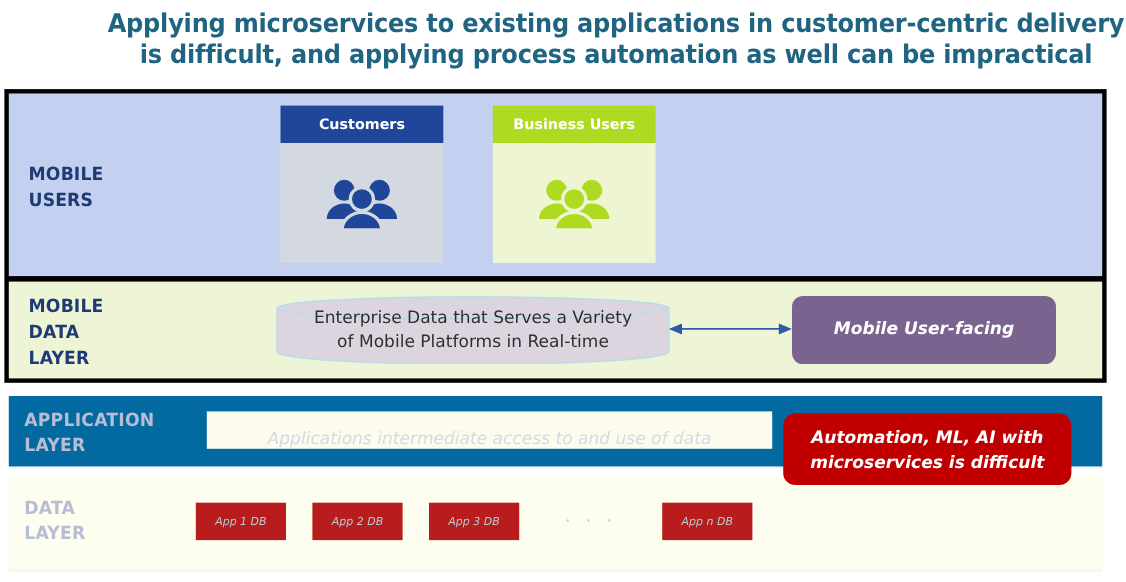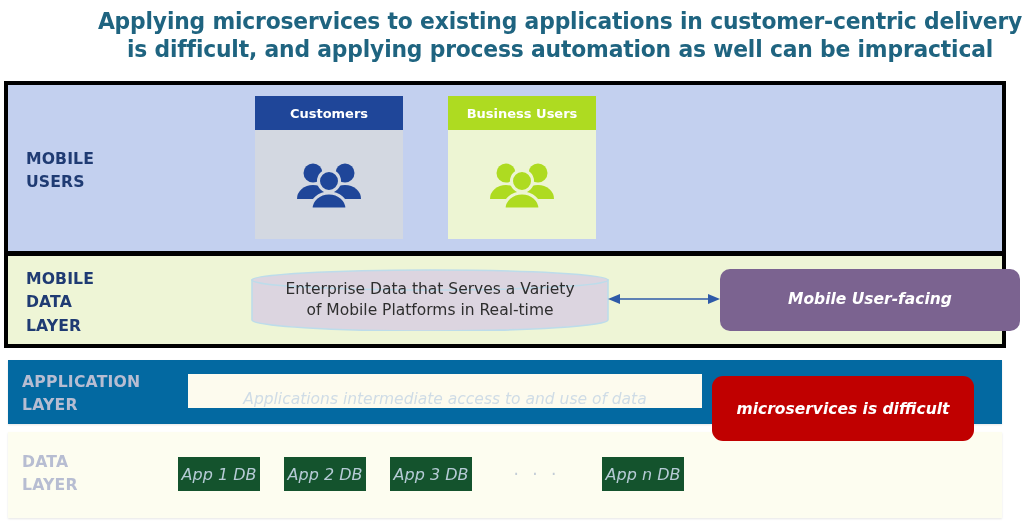--- a/index.html
+++ b/index.html
@@ -152,21 +152,21 @@
     left: 600px;
     top: 36px;
     width: 112px;
     height: 14px;
   }
 
   .purple-box {
     position: absolute;
     left: 712px;
     top: 13px;
-    width: 300px;
+    width: 240px;
     height: 62px;
     background: #7b6390;
     border-radius: 10px;
     display: flex;
     flex-direction: column;
     align-items: center;
     justify-content: center;
     font-family: "DejaVu Sans", sans-serif;
     font-style: italic;
     font-weight: 700;
@@ -230,27 +230,27 @@
   .db-row {
     position: absolute;
     left: 170px;
     top: 25px;
     display: flex;
     align-items: center;
   }
   .db-box {
     width: 82px;
     height: 34px;
-    background: #14532d;
+    background: #b91c1c;
     display: flex;
     align-items: center;
     justify-content: center;
     font-family: "DejaVu Sans", sans-serif;
     font-style: italic;
-    font-size: 16px;
+    font-size: 10px;
     color: #b6cbd6;
     margin-right: 24px;
   }
   .db-ellipsis {
     width: 82px;
     text-align: center;
     font-family: "DejaVu Sans", sans-serif;
     font-size: 17px;
     color: #c2ccd6;
     letter-spacing: 4px;
@@ -380,16 +380,17 @@
     <div class="db-row">
       <div class="db-box">App 1 DB</div>
       <div class="db-box">App 2 DB</div>
       <div class="db-box">App 3 DB</div>
       <div class="db-ellipsis">· · ·</div>
       <div class="db-box">App n DB</div>
     </div>
   </div>
 
   <div class="red-box">
+    <span>Automation, ML, AI with</span>
     <span>microservices is difficult</span>
   </div>
 
 </div>
 
 </body></html>

